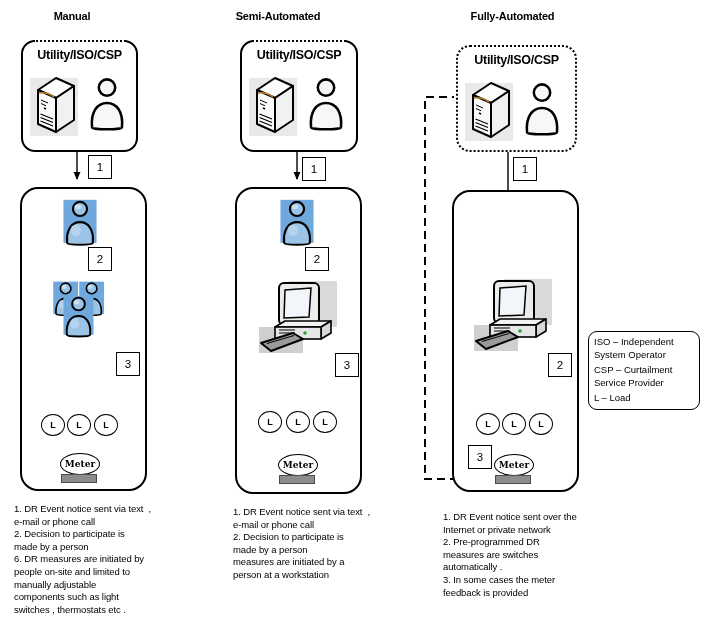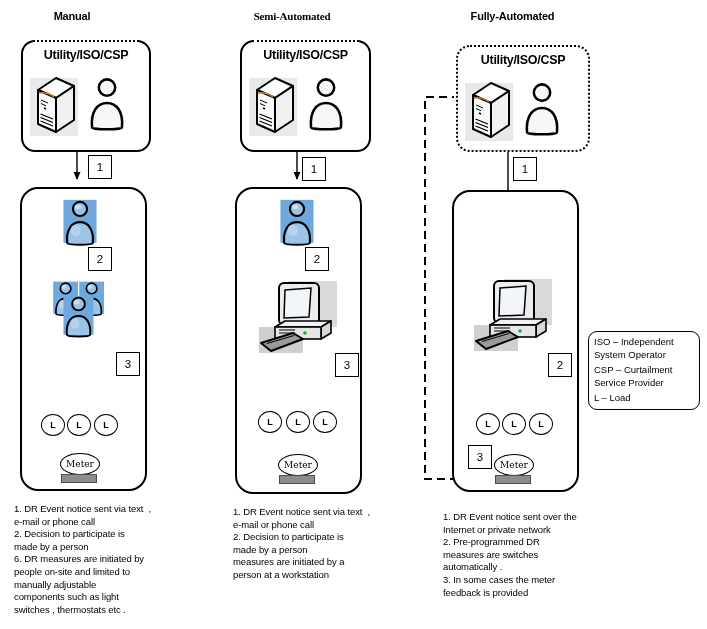--- a/index.html
+++ b/index.html
@@ -5,25 +5,25 @@
   html,body { margin:0; padding:0; background:#fff; }
   .stage {
     position:relative; width:707px; height:629px; background:#ffffff;
     font-family:"Liberation Sans", sans-serif; color:#000;
   }
   .abs { position:absolute; }
 
   
   .col-title { position:absolute; top:10px; font-weight:bold; font-size:11px; text-align:center; letter-spacing:-0.2px; }
   .t1 { left:22px;  width:100px; }
-  .t2 { left:227px; width:130px;font-family:Liberation Serif, serif; }
+  .t2 { left:213px; width:130px; }
   .t3 { left:450px; width:125px; }
 
   
-  .utility-box { position:absolute; border:2px solid #000; border-radius:14px; background:#fff;padding-left:13px; }
+  .utility-box { position:absolute; border:2px solid #000; border-radius:14px; background:#fff; }
   .u1 { left:21px;  top:40px; width:113px; height:108px; }
   .u2 { left:240px; top:40px; width:114px; height:108px; }
   .u3 { left:456px; top:45px; width:117px; height:103px; border:2px dotted #000; }
   .dotted-top { position:absolute; top:-2px; left:10px; right:10px; height:4px; background:#fff; border-top:2px dotted #000; }
   .utility-label { position:absolute; top:6px; left:0; right:0; text-align:center; font-weight:bold; font-size:12.5px; letter-spacing:-0.3px; }
   .icon { position:absolute; line-height:0; }
   .srv  { left:5px; top:28px; }
   .prsn { left:62px; top:34px; }
 
   
@@ -56,21 +56,21 @@
   .load { position:absolute; width:22px; height:20px; border:1.4px solid #000; border-radius:50%;
           background:#fff; display:flex; align-items:center; justify-content:center;
           font-weight:bold; font-size:9px; }
   .l1a { left:41px;  top:414px; }  .l1b { left:67px;  top:414px; }  .l1c { left:94px;  top:414px; }
   .l2a { left:258px; top:411px; }  .l2b { left:286px; top:411px; }  .l2c { left:313px; top:411px; }
   .l3a { left:476px; top:413px; }  .l3b { left:502px; top:413px; }  .l3c { left:529px; top:413px; }
 
   
   .meter { position:absolute; width:38px; height:20px; border:1.4px solid #000; border-radius:50%;
            background:#fff; display:flex; align-items:center; justify-content:center;
-           font-family:"DejaVu Serif", serif; font-weight:normal; font-size:9px; }
+           font-family:"DejaVu Serif", serif; font-weight:bold; font-size:9px; }
   .m1 { left:60px;  top:453px; }
   .m2 { left:278px; top:454px; }
   .m3 { left:494px; top:454px; }
   .meter-base { position:absolute; width:36px; height:9px; background:#8c8c8c; border:1px solid #4d4d4d; box-sizing:border-box; }
   .mb1 { left:61px;  top:474px; }
   .mb2 { left:279px; top:475px; }
   .mb3 { left:495px; top:475px; }
 
   
   .legend { position:absolute; left:588px; top:297px; width:112px; border:1.5px solid #000; border-radius:9px;

